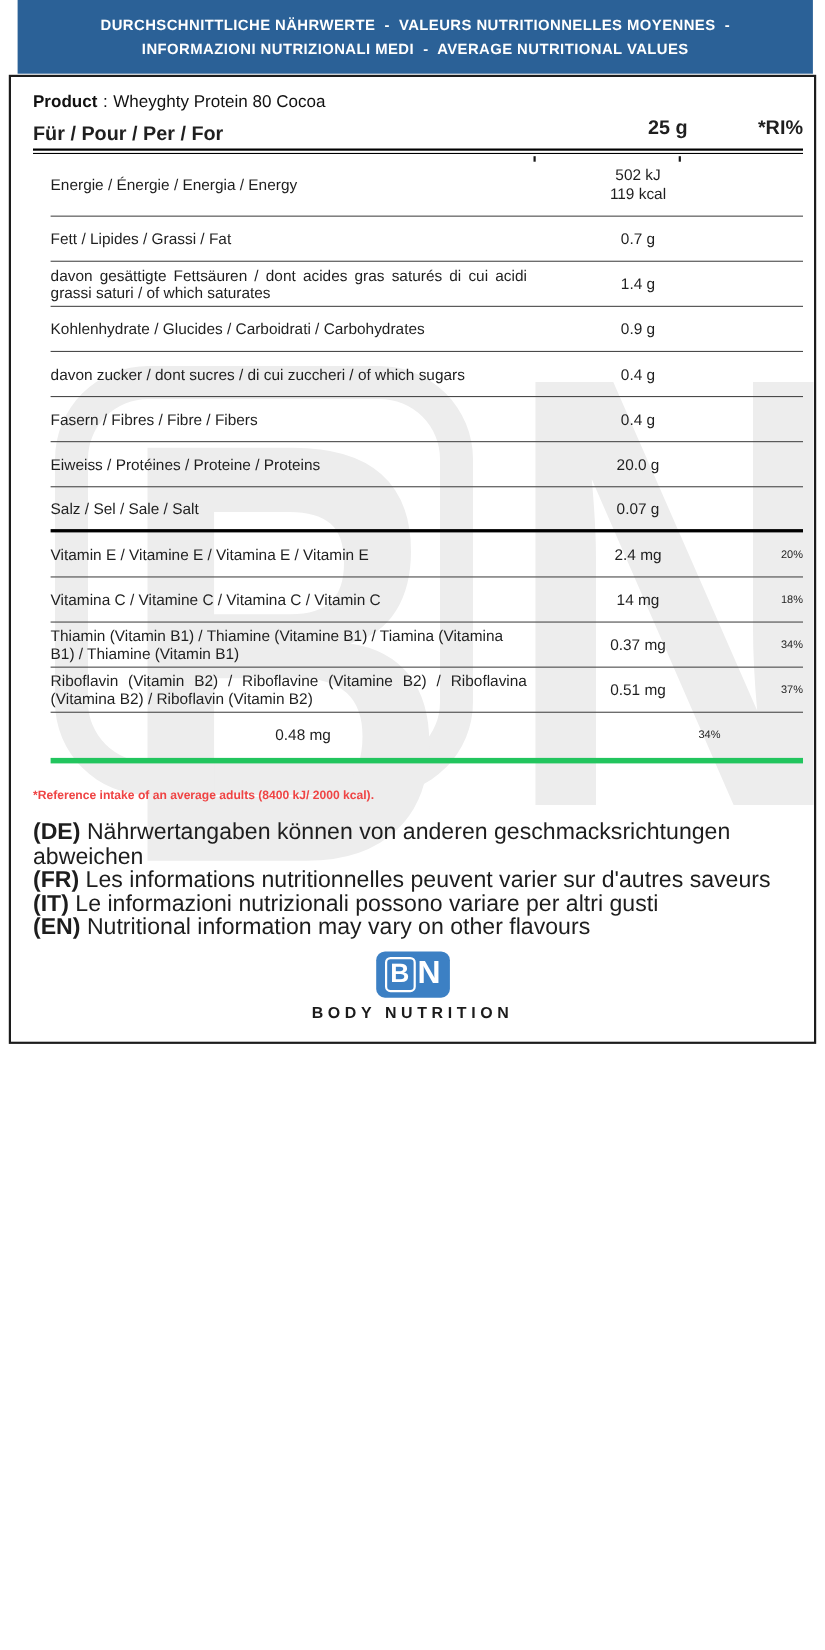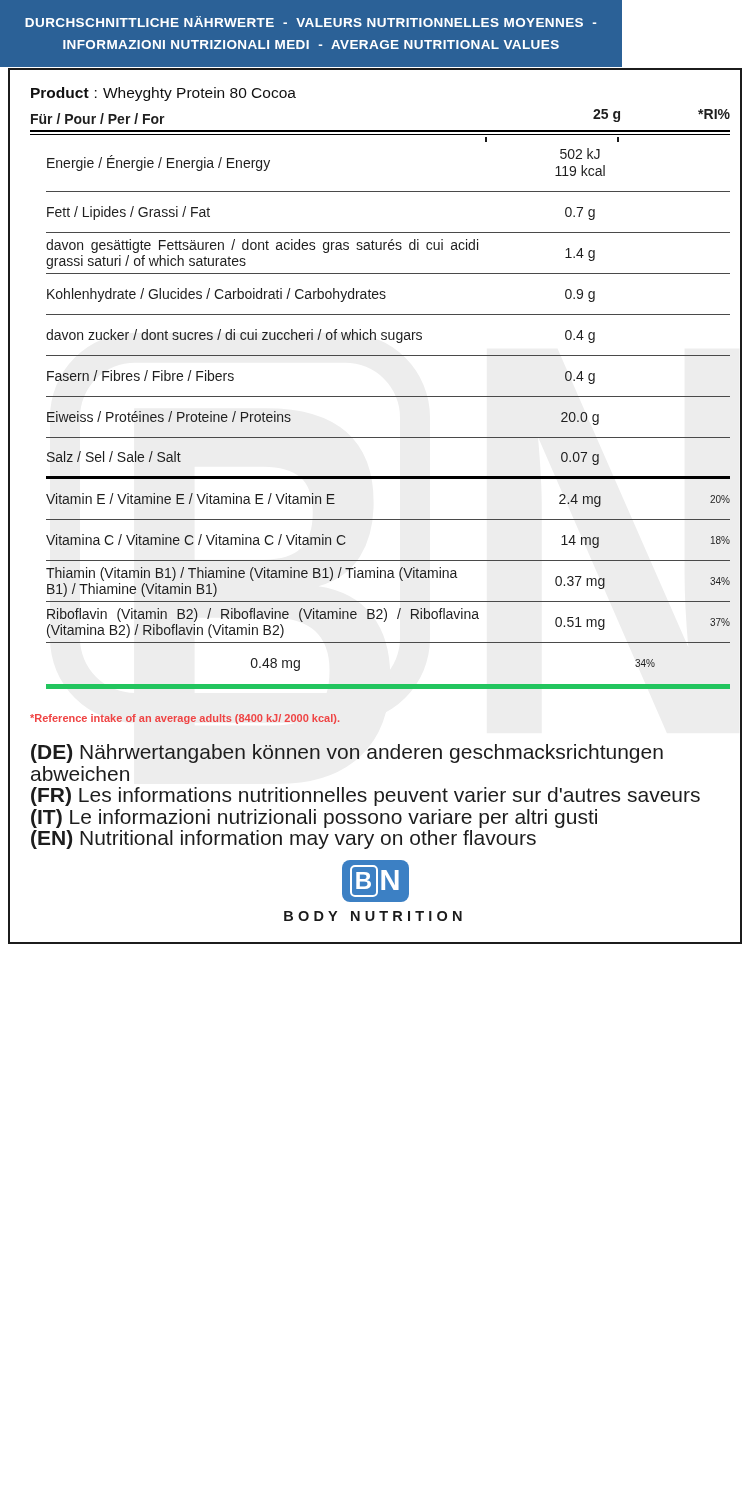--- a/index.html
+++ b/index.html
@@ -4,22 +4,22 @@
 <style>
   * { margin:0; padding:0; box-sizing:border-box; }
   html,body { background:#ffffff; }
   body {
     width:750px; height:1500px; position:relative; overflow:hidden;
     font-family:"Liberation Sans","DejaVu Sans",sans-serif;
     color:#1f1f1f;
   }
   
   .banner {
-    height:67px; width:622px; background:#2b6197; color:#ffffff;
-    display:flex; flex-direction:column; align-items:center; justify-content:center;
+    height:67px; width:723px; background:#2b6197; color:#ffffff;
+    display:flex; flex-direction:column; align-items:center; justify-content:center;margin-left:16px;
   }
   .banner .bline {
     font-weight:bold; font-size:13.5px; letter-spacing:.4px;
     line-height:22px; white-space:pre; text-align:center;
   }
   
   .label-box {
     position:relative; margin:1px 8px 0 8px; border:2px solid #1c1c1c;
     background:#ffffff; overflow:hidden;
   }
@@ -34,21 +34,21 @@
   .wm-b { left:66px; top:48px; font-size:420px; }
   .wm-n { left:418px; top:0;   font-size:430px; }
   
   .content { position:relative; z-index:1; padding:14px 10px 18px 10px; }
 
   .product-line { font-size:15.5px; margin-left:10px; margin-bottom:9px; color:#111; }
   .product-line strong { font-weight:bold; }
   .product-sep { margin:0 5px; }
 
   .grid-cols { display:grid; grid-template-columns:1fr 150px 75px; }
-  .thead { align-items:flex-end; font-weight:bold; font-size:14px; padding-left:10px; }
+  .thead { align-items:flex-end; font-weight:bold; font-size:18px; padding-left:10px; }
   .thead .c-label { padding-bottom:1px; }
   .thead .c-val { text-align:center; transform:translate(27px,-6px); }
   .thead .c-ri  { text-align:right;  transform:translateY(-6px); }
 
   .head-rule { position:relative; margin:2px 0 0 10px; height:5px;
     border-top:2.5px solid #000; border-bottom:1.5px solid #000; }
   .head-rule .tick { position:absolute; top:5px; width:1.5px; height:5px; background:#1a1a1a; }
   .head-rule .tick1 { left:455px; }
   .head-rule .tick2 { left:587px; }
 

